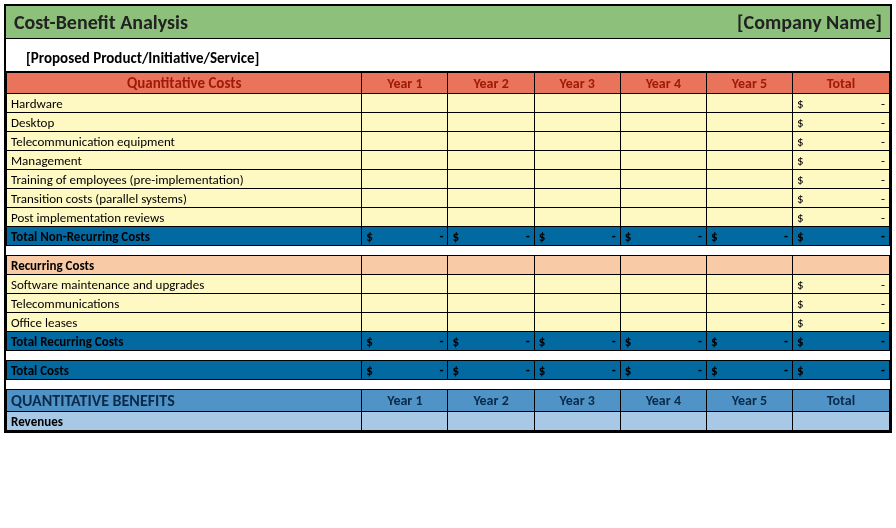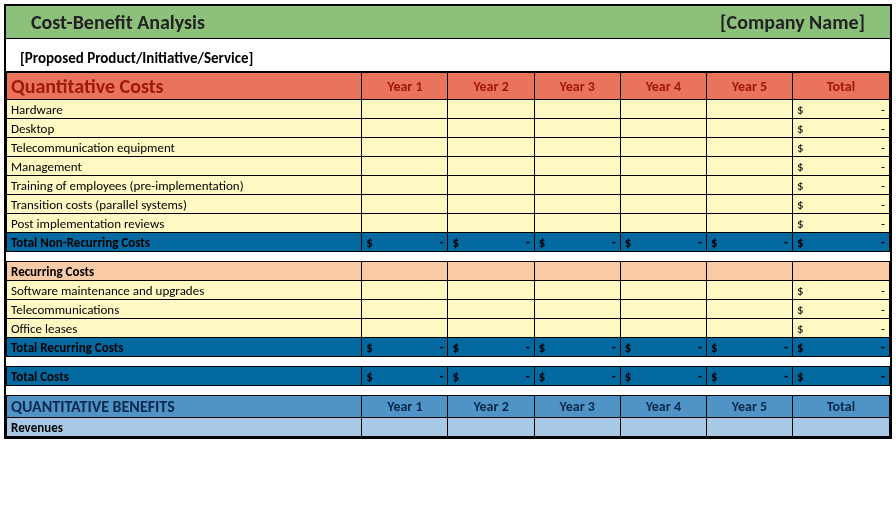--- a/index.html
+++ b/index.html
@@ -12,28 +12,28 @@
     width: 896px;
   }
   .sheet {
     border: 2px solid #000;
   }
   .title-bar {
     background: #8dc07b;
     display: flex;
     justify-content: space-between;
     align-items: center;
-    padding: 4px 25px;
+    padding: 4px 8px;
     border-bottom: 1px solid #000;
     font-size: 20px;
     font-weight: bold;
     color: #222;
   }
   .subtitle {
-    padding: 10px 6px 4px 14px;
+    padding: 10px 6px 4px 20px;
     font-weight: bold;
     font-size: 15px;
     border-bottom: 1px solid #000;
   }
   table {
     border-collapse: collapse;
     width: 100%;
     table-layout: fixed;
   }
   col.label { width: 330px; }
@@ -42,21 +42,21 @@
   td, th {
     border: 1px solid #000;
     padding: 1px 4px;
     height: 19px;
     font-size: 13px;
     vertical-align: middle;
     overflow: hidden;
     white-space: nowrap;
   }
   .hdr-costs   { background: #e9735b; color: #a01a0a; font-weight: bold; }
-  .hdr-costs .first { font-size: 20px; text-align:left;margin-top:40px; }
+  .hdr-costs .first { font-size: 15px; text-align:center;margin-top:40px; }
   .hdr-costs .yr { text-align:center; font-size:14px; }
   .sub-light   { background: #f8caa5; font-weight: bold; }
   .sub-orange  { background: #0369a1; font-weight: bold; }
   .row-plain   { background: #fef9c3; }
   .spacer td   { border:none; height:10px; padding:0; background:#fff;}
   .hdr-benefits{ background: #4f93c7; color:#0b2a4a; font-weight:bold;}
   .hdr-benefits .first{font-size:16px;}
   .hdr-benefits .yr{ text-align:center; font-size:14px;}
   .sub-blue    { background:#a8c9e6; font-weight:bold;}
   .money {

